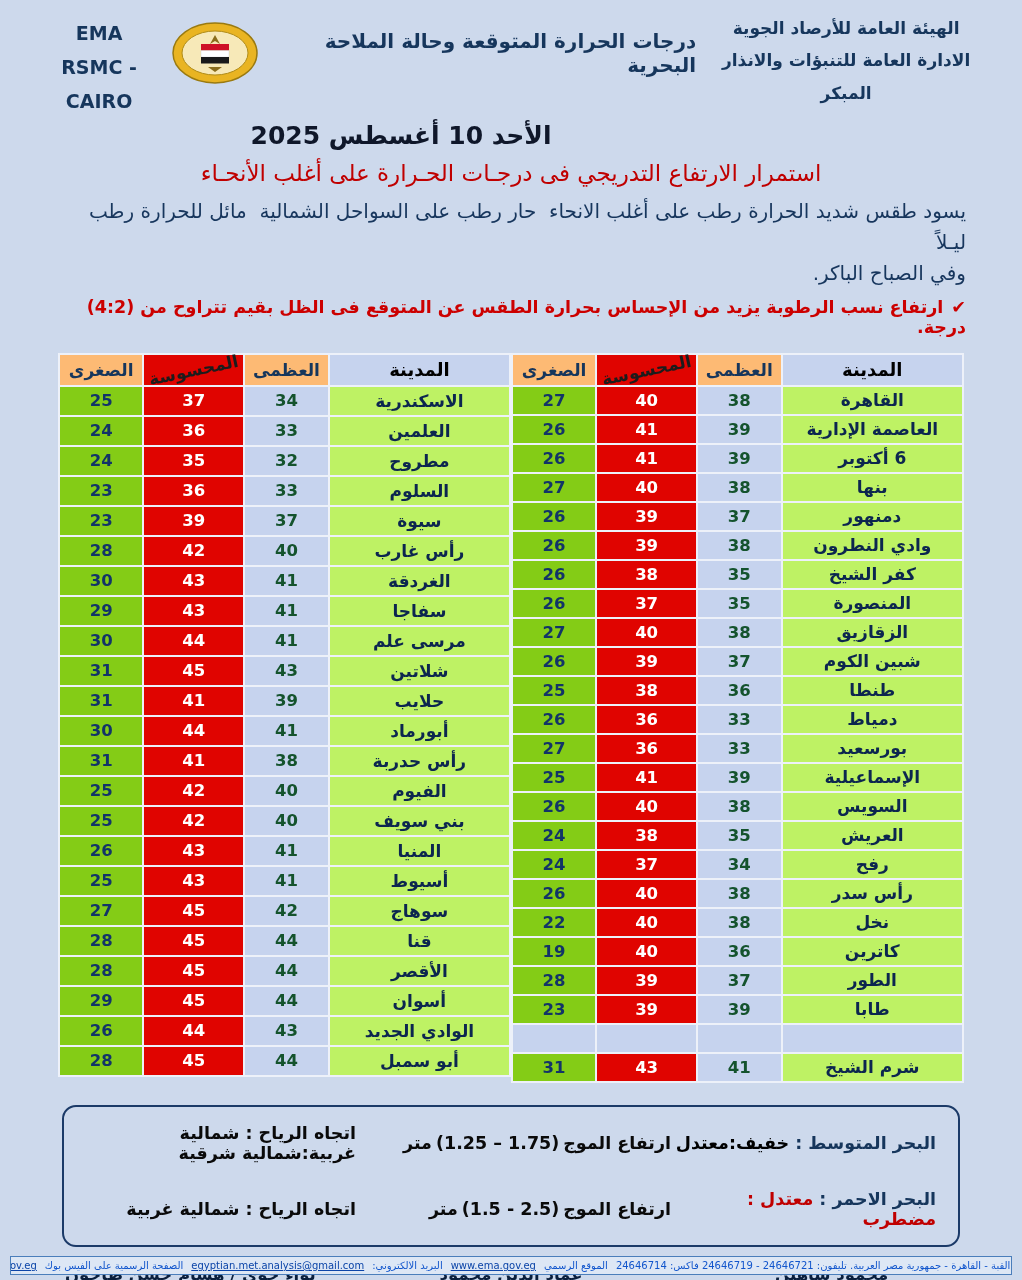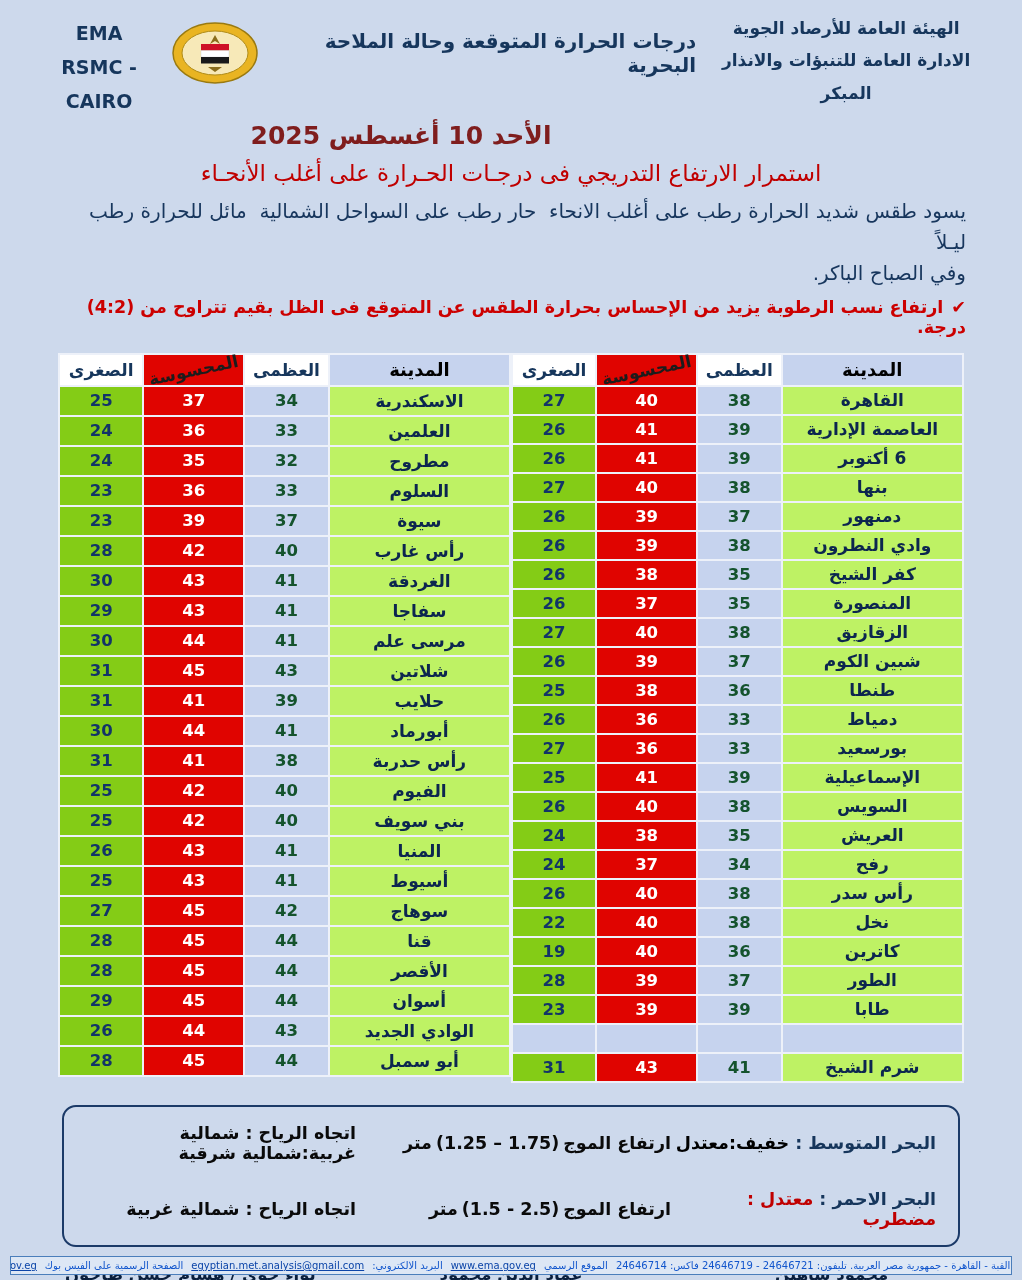--- a/index.html
+++ b/index.html
@@ -9,38 +9,38 @@
     font-family:"DejaVu Sans","Liberation Sans",sans-serif;
   }
   
   .header { display:flex; justify-content:space-between; align-items:flex-start; padding:12px 26px 0; }
   .org { font-size:17px; font-weight:bold; color:#16365c; text-align:center; line-height:1.9; }
   .center-block { display:flex; align-items:center; gap:0; margin-top:10px; }
   .doc-title { font-size:20px; font-weight:bold; color:#16365c; }
   .logo { flex:0 0 auto; }
   .ema-block { direction:ltr; text-align:center; font-weight:bold; color:#16365c; font-size:19px; line-height:1.8; margin-top:4px; }
   .date-row { text-align:center; margin-top:2px; }
-  .date { font-size:25px; font-weight:bold; color:#7f1d1d; display:inline-block; transform:translateX(-110px); }
+  .date { font-size:25px; font-weight:bold; color:#0f172a; display:inline-block; transform:translateX(-110px); }
   
   .headline { text-align:center; color:#c00000; font-weight:normal; font-size:23px; margin-top:10px; }
   .body-text { padding:10px 56px 0; color:#17365d; font-weight:normal; font-size:20px; line-height:1.55; white-space:pre-wrap; }
   .body-line2 { padding-top:0; }
   .note { padding:8px 56px 0; color:#cc0000; font-weight:bold; font-size:17.5px; }
   .check { margin-inline-end:8px; }
   
   .tables { display:flex; justify-content:space-between; padding:16px 58px 0; align-items:flex-start; }
   table.temp-table { border-collapse:collapse; }
   .temp-table th, .temp-table td { border:2px solid #edf1f9; text-align:center; font-weight:bold; padding:0 4px; }
   .temp-table th { height:32px; font-size:17px; }
   .table-right td { height:29px; }
   .table-left td { height:30px; }
   th.col-city, td.col-city { width:196px; }
   th.col-max, td.col-max, th.col-feels, td.col-feels, th.col-min, td.col-min { width:86px; }
   th.col-city { background:#c6d3ee; color:#000; font-size:18px; }
-  th.col-max, th.col-min { background:#ffffff; color:#16365c;margin-top:16px; }
+  th.col-max, th.col-min { background:#fdba74; color:#16365c;margin-top:16px; }
   th.col-feels { background:#e00400; color:#1c1c1c; }
   th.col-feels .tilt { display:inline-block; transform:rotate(-12deg); }
   td.col-city { background:#bef264; color:#0c264f; font-size:17px; }
   td.col-max { background:#c6d3ee; color:#14532d; font-size:16.5px; }
   td.col-feels { background:#e00400; color:#ffffff; font-size:16.5px; }
   td.col-min { background:#84cc16; color:#123468; font-size:16.5px; }
   tr.spacer td { background:#c6d3ee !important; color:transparent !important; }
   
   .marine { margin:22px 62px 0; border:2.5px solid #1b3a68; border-radius:14px; padding:16px 22px; }
   .m-row { display:grid; grid-template-columns:265px 315px 1fr; align-items:center; font-weight:bold; font-size:17.5px; color:#000; }

